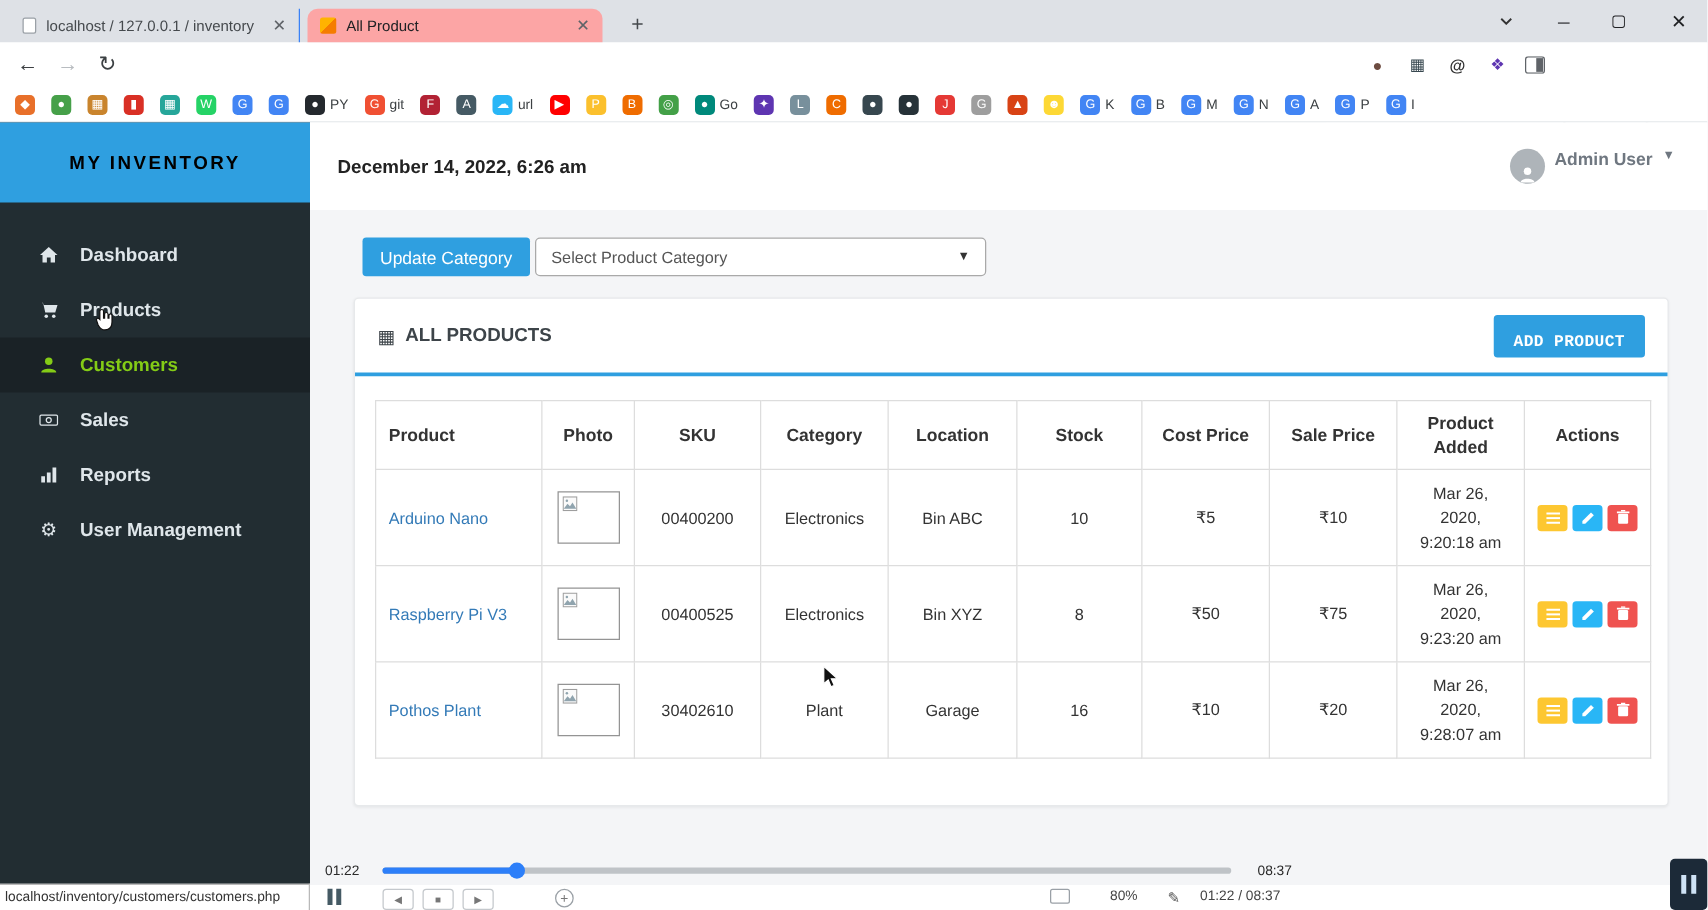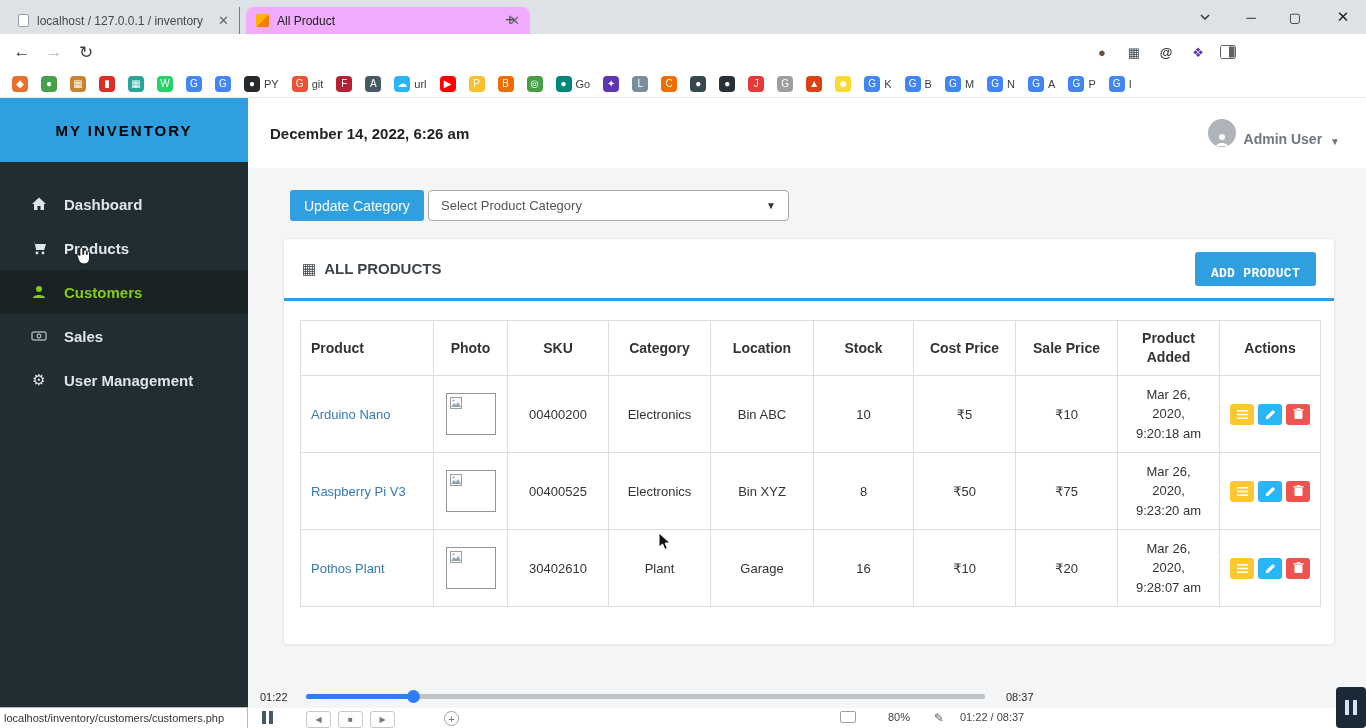--- a/index.html
+++ b/index.html
@@ -5,21 +5,21 @@
   *{margin:0;padding:0;box-sizing:border-box}
   html,body{width:1366px;height:728px}
   body{position:relative;overflow:hidden;background:#fff;
        font-family:"Liberation Sans","DejaVu Sans",sans-serif;font-size:14px;color:#222}
 
   
   .tabstrip{position:absolute;top:0;left:0;right:0;height:34px;background:#dee1e6}
   .tab{position:absolute;top:7px;height:27px;display:flex;align-items:center;gap:8px;
        padding:0 10px;font-size:12px;color:#45494d;width:232px}
   .tab.inactive{left:8px;border-right:1px solid #3b82f6}
-  .tab.active{left:246px;width:284px;background:#f0abfc;border-radius:8px 8px 0 0;color:#202124}
+  .tab.active{left:246px;width:236px;background:#fca5a5;border-radius:8px 8px 0 0;color:#202124}
   .tab .t{flex:1;overflow:hidden;white-space:nowrap}
   .tab .x{font-size:13px;color:#5f6368;flex:none}
   .fav-page{width:11px;height:13px;border:1px solid #9aa0a6;border-radius:2px;flex:none;background:#fff}
   .fav-app{width:13px;height:13px;border-radius:2px;flex:none;
            background:linear-gradient(135deg,#ffb300 50%,#f57c00 50%)}
   .newtab{position:absolute;left:498px;top:8px;width:24px;height:24px;display:flex;align-items:center;
           justify-content:center;font-size:17px;color:#45494d}
   .wctrl{position:absolute;top:0;height:34px;width:42px;display:flex;align-items:center;justify-content:center;
          color:#202124;font-size:13px}
 
@@ -61,21 +61,21 @@
          font-size:15px;font-weight:bold;letter-spacing:2px}
   .side-list{padding-top:20px}
   .side-item{height:44px;display:flex;align-items:center;gap:16px;padding-left:30px;
              color:#dfe6ea;font-size:15px;font-weight:600}
   .side-item.active{background:#1a2226;color:#84cc16}
   .s-ic{width:18px;display:flex;justify-content:center;flex:none}
 
   
   .topbar{position:absolute;left:248px;top:98px;width:1118px;height:70px;background:#fff}
   .date{position:absolute;left:22px;top:27px;font-size:15px;font-weight:bold;color:#222}
-  .userbox{position:absolute;right:26px;top:21px;display:flex;align-items:flex-end;gap:8px}
+  .userbox{position:absolute;right:26px;top:21px;display:flex;align-items:flex-start;gap:8px}
   .avatar{width:28px;height:28px;border-radius:50%;background:#aeb4b9;display:flex;align-items:flex-end;
           justify-content:center;overflow:hidden}
   .username{font-size:14px;color:#6f7780;font-weight:600}
   .ucaret{color:#6f7780;font-size:10px}
 
   
   .content{position:absolute;left:248px;top:168px;width:1118px;height:560px;background:#f4f5f7}
   .btn-update{position:absolute;left:290px;top:190px;height:31px;padding:0 14px;background:#2f9fe0;
               color:#fff;font-size:14px;border:none;border-radius:3px;font-family:inherit}
   .selectbox{position:absolute;left:428px;top:190px;width:361px;height:31px;background:#fff;
@@ -396,20 +396,30 @@
       <span>Customers</span>
     </div>
     <div class="side-item">
       <span class="s-ic">
         <svg width="16" height="16" viewBox="0 0 16 16" fill="none" stroke="currentColor">
             <rect x="1" y="4" width="14" height="8" rx="1"></rect>
             <circle cx="8" cy="8" r="2"></circle>
           </svg>
       </span>
       <span>Sales</span>
+    </div>
+    <div class="side-item">
+      <span class="s-ic">
+        <svg width="16" height="16" viewBox="0 0 16 16" fill="currentColor">
+            <rect x="2" y="9" width="3" height="5"></rect>
+            <rect x="6.5" y="6" width="3" height="8"></rect>
+            <rect x="11" y="2" width="3" height="12"></rect>
+          </svg>
+      </span>
+      <span>Reports</span>
     </div>
     <div class="side-item">
       <span class="s-ic" style="font-size:15px">⚙</span>
       <span>User Management</span>
     </div>
   </div>
 </div>
 
 <div class="topbar">
   <span class="date">December 14, 2022, 6:26 am</span>

